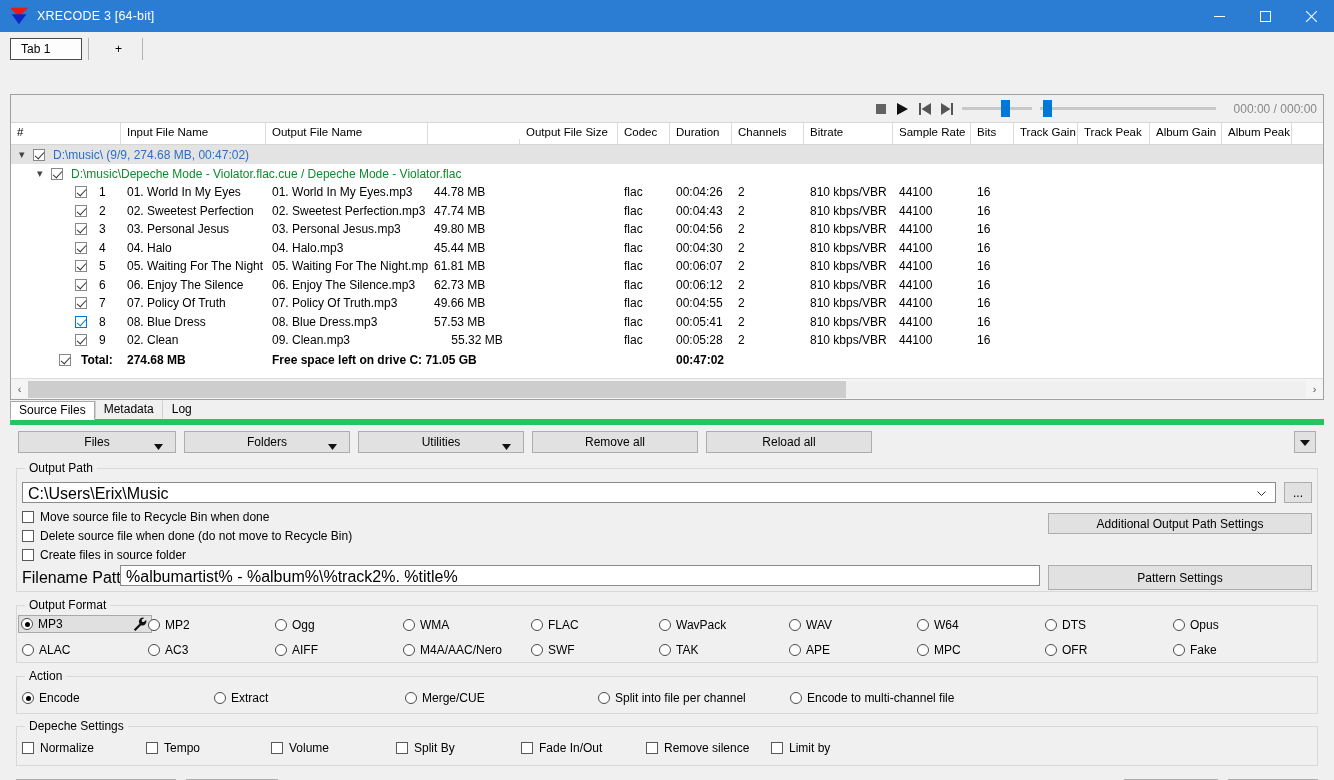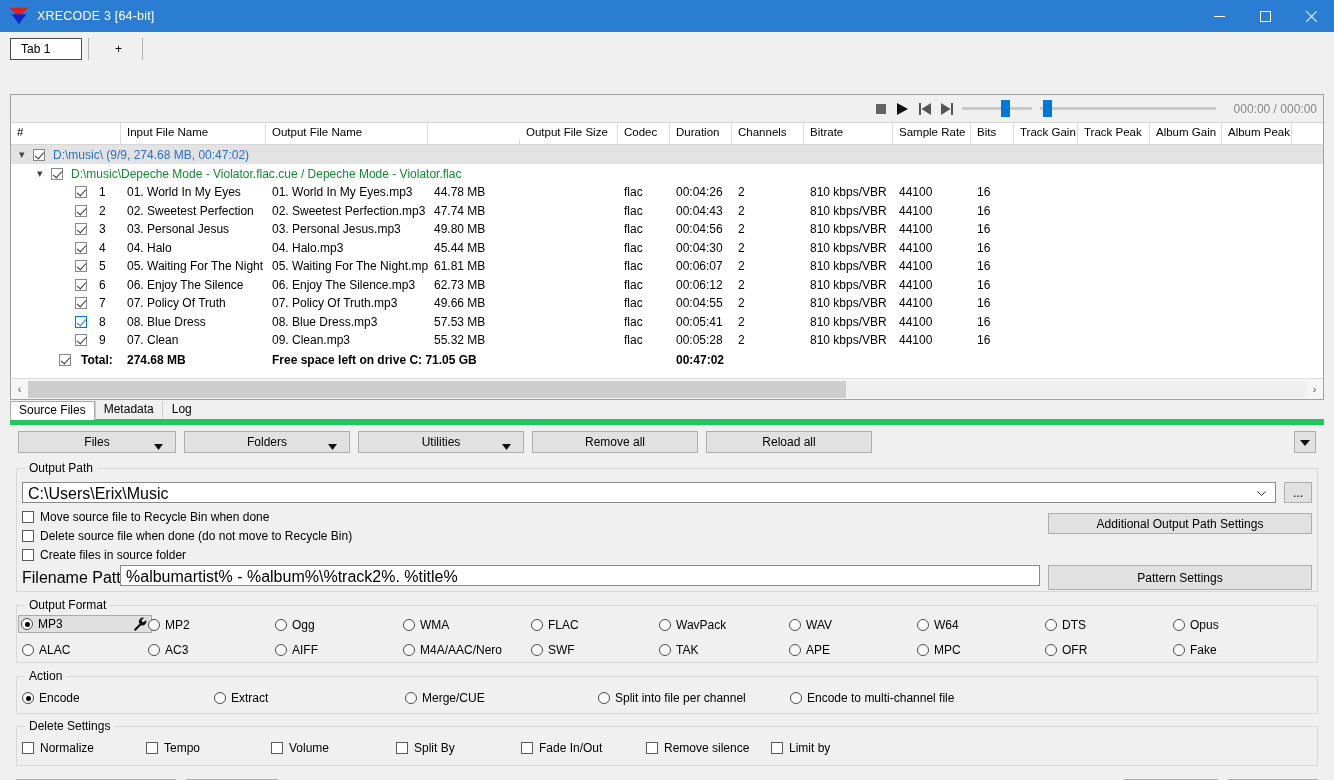--- a/index.html
+++ b/index.html
@@ -395,23 +395,23 @@
             <div class="cell" style="width: 64px;"></div>
             <div class="cell" style="width: 72px;"></div>
             <div class="cell" style="width: 72px;"></div>
             <div class="cell" style="width: 70px;"></div>
           </div>
           <div class="trow">
             <div class="cell" style="width: 110px; display: flex; align-items: center; padding-left: 64px;">
               <span class="cb on"></span>
               <span style="margin-left:12px">9</span>
             </div>
-            <div class="cell" style="width: 145px;">07. Clean</div>
+            <div class="cell" style="width: 145px;">02. Clean</div>
             <div class="cell" style="width: 162px;">09. Clean.mp3</div>
-            <div class="cell" style="width: 92px;">55.32 MB</div>
+            <div class="cell" style="width: 92px; text-align: center;">55.32 MB</div>
             <div class="cell" style="width: 98px;"></div>
             <div class="cell" style="width: 52px;">flac</div>
             <div class="cell" style="width: 62px;">00:05:28</div>
             <div class="cell" style="width: 72px;">2</div>
             <div class="cell" style="width: 89px;">810 kbps/VBR</div>
             <div class="cell" style="width: 78px;">44100</div>
             <div class="cell" style="width: 43px;">16</div>
             <div class="cell" style="width: 64px;"></div>
             <div class="cell" style="width: 72px;"></div>
             <div class="cell" style="width: 72px;"></div>
@@ -642,21 +642,21 @@
         <span class="rd"></span>
         <span>Split into file per channel</span>
       </div>
       <div class="fmt" style="left: 790px; top: 659px;">
         <span class="rd"></span>
         <span>Encode to multi-channel file</span>
       </div>
     </div>
 
   <div class="grpbox" style="left:16px; top:694px; width:1302px; height:40px;">
-    <span class="grplabel">Delete Settings</span>
+    <span class="grplabel">Depeche Settings</span>
   </div>
   <div id="osett-container">
       <div class="fmt" style="left: 22px; top: 709px;">
         <span class="ck"></span>
         <span>Normalize</span>
       </div>
       <div class="fmt" style="left: 146px; top: 709px;">
         <span class="ck"></span>
         <span>Tempo</span>
       </div>

